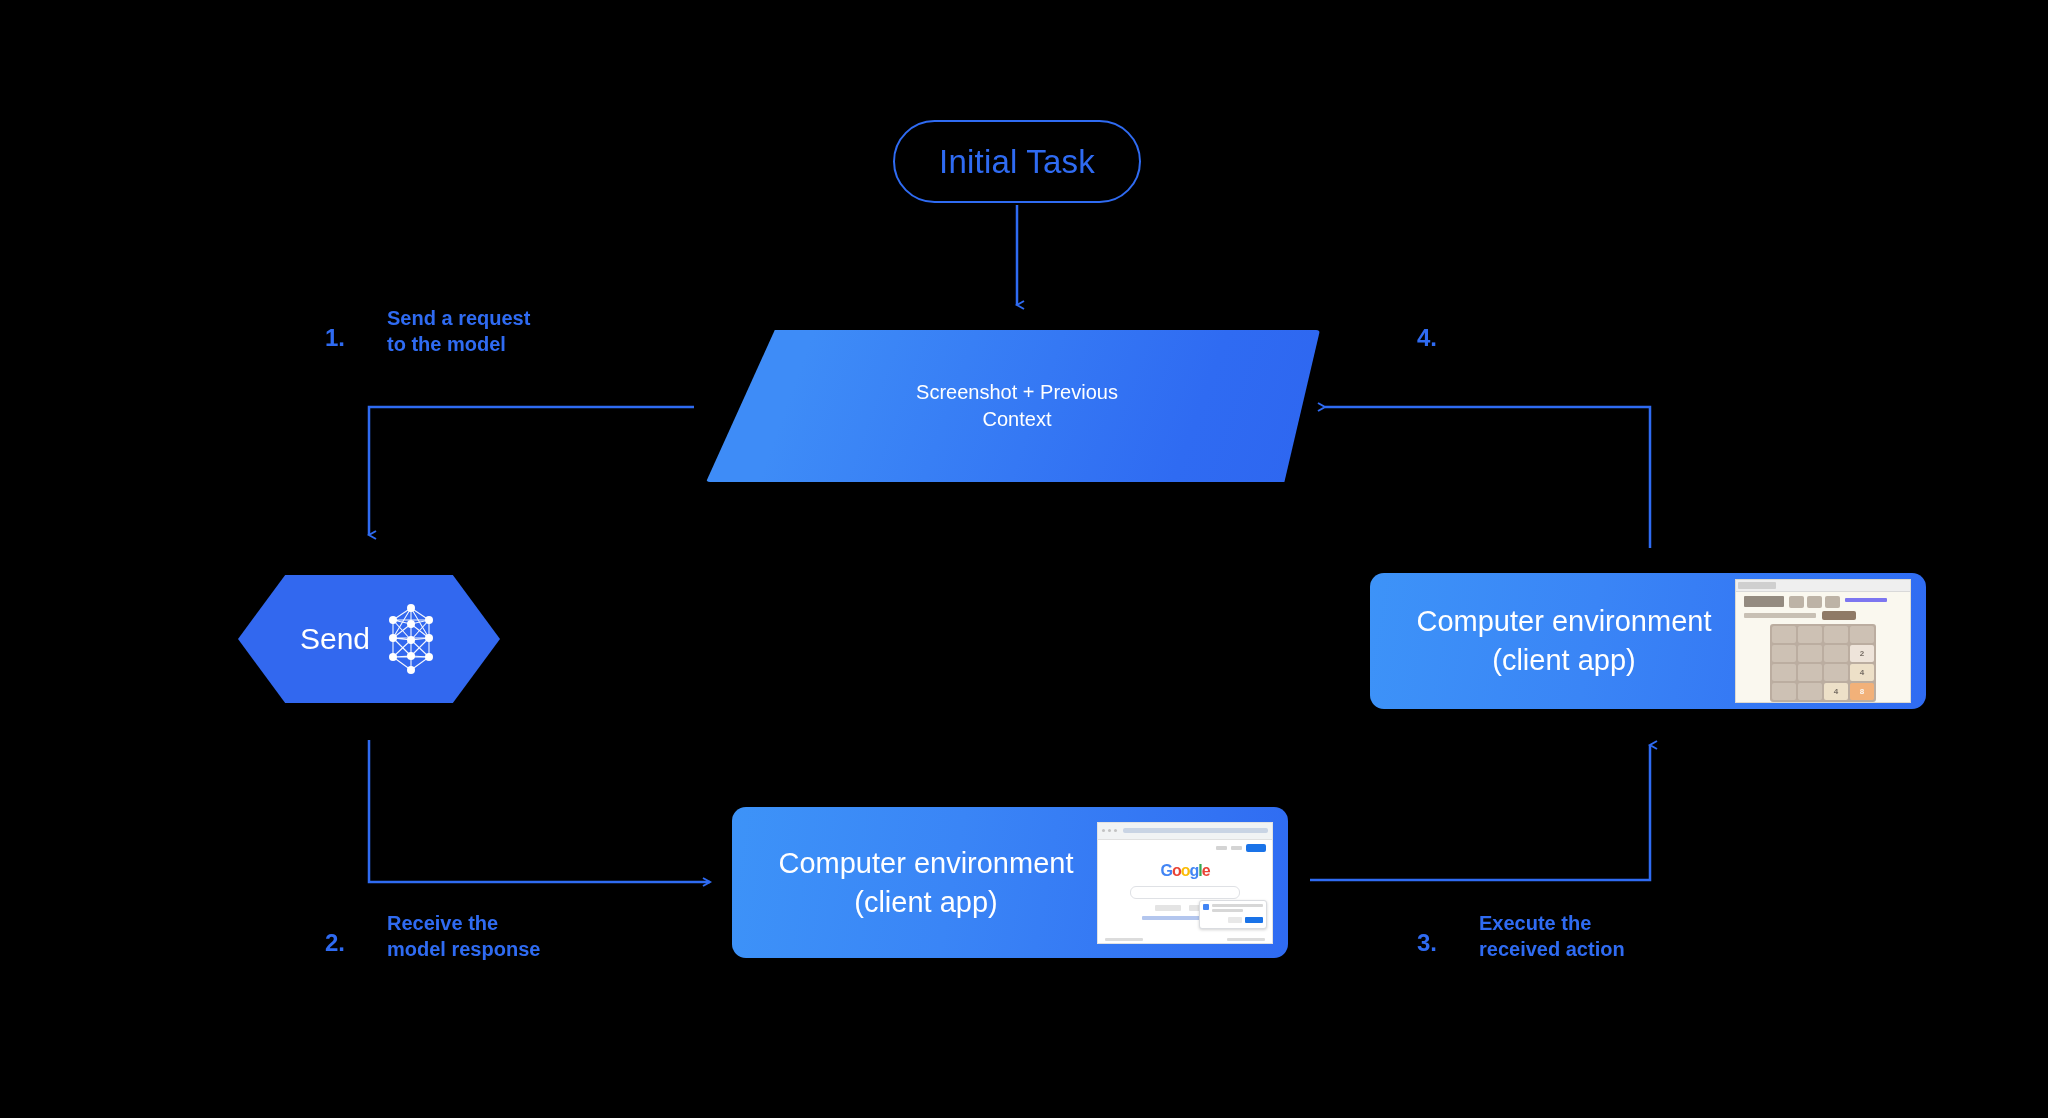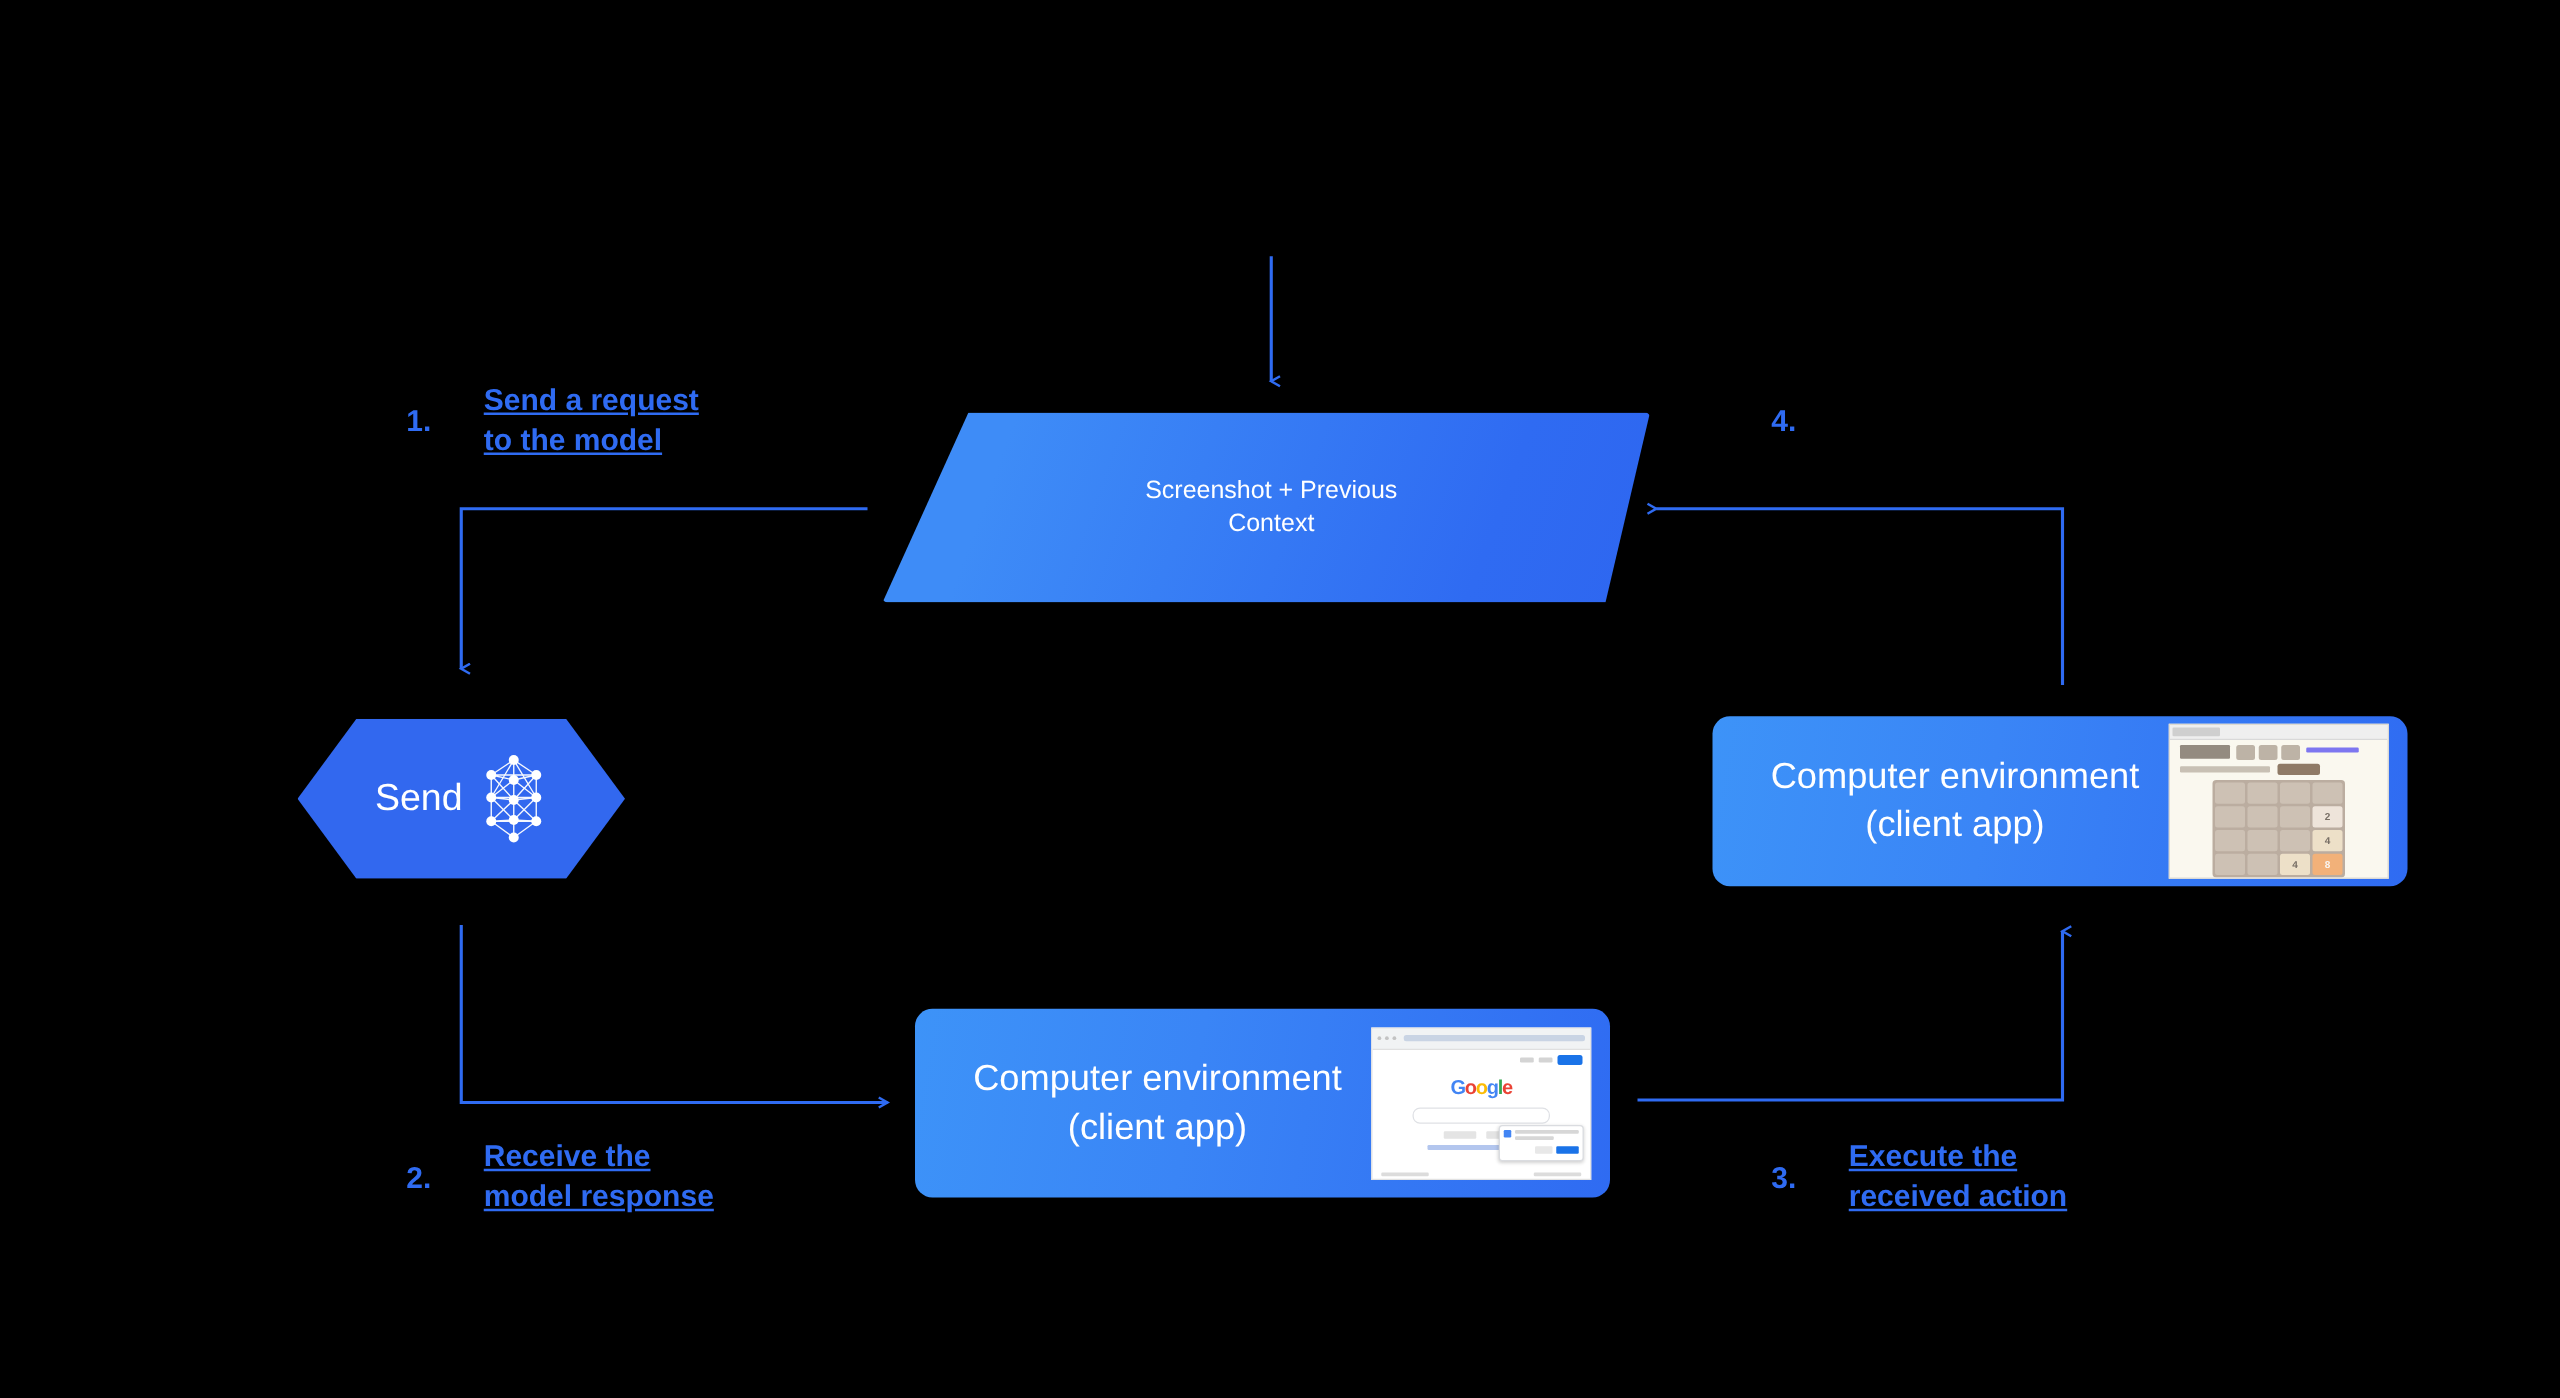--- a/index.html
+++ b/index.html
@@ -383,25 +383,24 @@
     color: #2f6bf2;
   }
   .step-num {
     font-size: 24px;
     font-weight: bold;
     width: 62px;
     flex: none;
     padding-top: 19px;
   }
   .step-text {
-    font-size: 24px;
+    font-size: 20px;
     font-weight: bold;
     line-height: 1.32;
     white-space: pre-line;
-    text-decoration: underline;
   }
   .step-1 { left: 325px; top: 305px; }
   .step-4 { left: 1417px; top: 305px; }
   .step-2 { left: 325px; top: 910px; }
   .step-3 { left: 1417px; top: 910px; }
 </style>
 </head>
 <body>
 
 <div id="stage">
@@ -426,20 +425,23 @@
 
     <path d="M694,407 L369,407 L369,535" fill="none" stroke="#2f6bf2" stroke-width="2.5" marker-end="url(#ah-down)"></path>
 
     <path d="M369,740 L369,882 L710,882" fill="none" stroke="#2f6bf2" stroke-width="2.5" marker-end="url(#ah-right)"></path>
 
     <path d="M1310,880 L1650,880 L1650,745" fill="none" stroke="#2f6bf2" stroke-width="2.5" marker-end="url(#ah-up)"></path>
 
     <path d="M1650,548 L1650,407 L1325,407" fill="none" stroke="#2f6bf2" stroke-width="2.5" marker-end="url(#ah-left)"></path>
   </svg>
 
+  <div class="pill">
+    <span class="pill-label">Initial Task</span>
+  </div>
 
   <div class="para">
     <div class="para-shape"></div>
     <div class="para-label">
       <span>Screenshot + Previous</span>
       <span>Context</span>
     </div>
   </div>
 
   <div class="hex">

